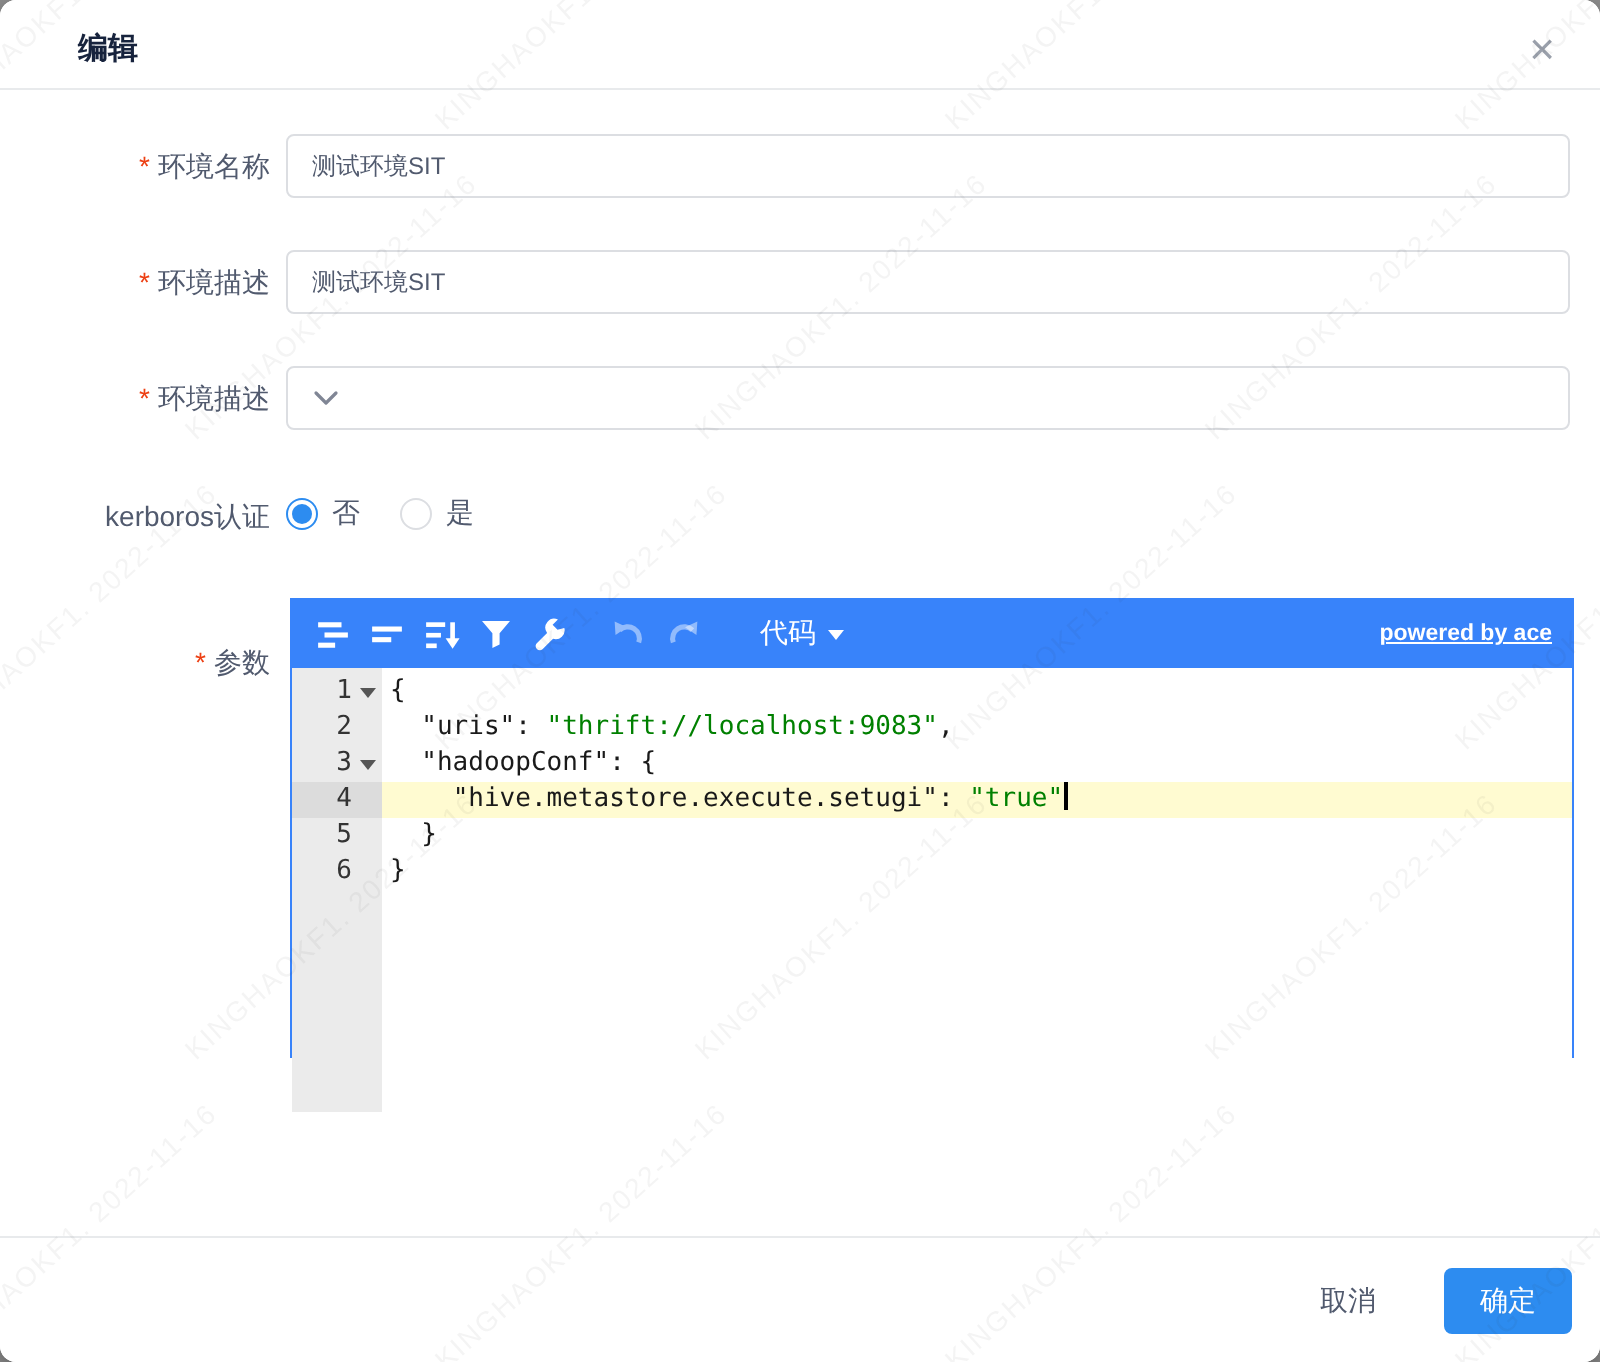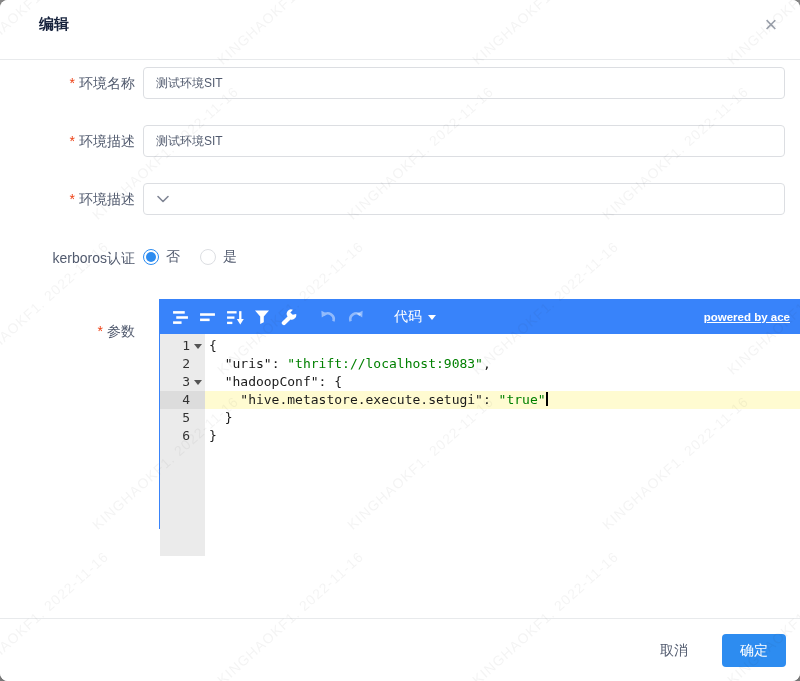--- a/index.html
+++ b/index.html
@@ -8,21 +8,21 @@
     width:800px; height:681px; position:relative;
     background:#8f8f8f;
     font-family:"Liberation Sans", sans-serif;
     overflow:hidden;
   }
   .modal {
     position:absolute; inset:0; background:#fff; border-radius:8px;
     box-shadow:0 4px 14px rgba(0,0,0,.4); overflow:hidden;
   }
   
-  .modal-header { position:absolute; top:0; left:0; right:0; height:60px; border-bottom:1px solid #e8eaec; background:#fff; }
+  .modal-header { position:absolute; top:0; left:0; right:0; height:45px; border-bottom:1px solid #e8eaec; background:#fff; }
   .modal-title { position:absolute; left:39px; top:15px; font-size:15px; font-weight:700; color:#17233d; }
   .close-btn { position:absolute; right:14px; top:10px; width:30px; height:30px; border:none; background:none;
     font-size:22px; line-height:30px; color:#9aa0ab; text-align:center; cursor:pointer; padding:0; font-family:"Liberation Sans",sans-serif;}
   
   .row-label { position:absolute; left:0; width:135px; text-align:right; font-size:14px; color:#515a6e; line-height:16px; }
   .star { color:#ed4014; margin-right:4px; font-family:"Liberation Sans",sans-serif; }
   .text-input, .select-box {
     position:absolute; left:143px; width:642px; height:32px;
     border:1px solid #dcdee2; border-radius:4px; background:#fff;
     font-size:12px; color:#515a6e; padding:0 12px; outline:none;
@@ -31,21 +31,21 @@
   .select-box { display:flex; align-items:center; cursor:pointer; }
   .select-value { flex:1; }
   .select-caret { width:14px; height:10px; }
   .radio-group { position:absolute; left:143px; display:flex; align-items:center; gap:20px; }
   .radio-item { display:flex; align-items:center; gap:7px; cursor:pointer; }
   .radio-circle { width:16px; height:16px; border-radius:50%; background:#fff; border:1px solid #dcdee2; position:relative; }
   .radio-circle.checked { border-color:#2d8cf0; }
   .radio-circle.checked::after { content:""; position:absolute; inset:2px; border-radius:50%; background:#2d8cf0; }
   .radio-label { font-size:14px; color:#515a6e; }
   
-  .json-editor { position:absolute; left:159px; top:299px; width:642px; height:230px; border:1px solid #3883fa; background:#ef4444; }
+  .json-editor { position:absolute; left:145px; top:299px; width:642px; height:230px; border:1px solid #3883fa; background:#ef4444; }
   .editor-toolbar { height:34px; background:#3883fa; display:flex; align-items:center; padding:0 10px 0 7px; }
   .tb-btn { width:27px; height:26px; border:none; background:none; display:flex; align-items:center; justify-content:center; cursor:pointer; padding:0; border-radius:2px; }
   .tb-btn.disabled svg { opacity:.45; }
   .mode-btn { margin-left:18px; border:none; background:none; color:#fff; font-size:14px; display:flex; align-items:center; gap:6px; cursor:pointer; font-family:"Liberation Sans",sans-serif; }
   .mode-caret { width:0; height:0; border-left:4px solid transparent; border-right:4px solid transparent; border-top:5px solid #fff; }
   .tb-spacer { flex:1; }
   .powered-by { color:#fff; font-size:11.5px; font-weight:700;text-decoration:underline; }
   .code-area { height:222px; display:flex; background:#fff; font-family:"DejaVu Sans Mono", monospace; font-size:13px; line-height:18px; overflow:hidden; cursor:text; }
   .code-gutter { width:45px; background:#ebebeb; color:#333; flex:none; padding-top:3px; }
   .gutter-cell { height:18px; display:flex; align-items:center; justify-content:flex-end; }

